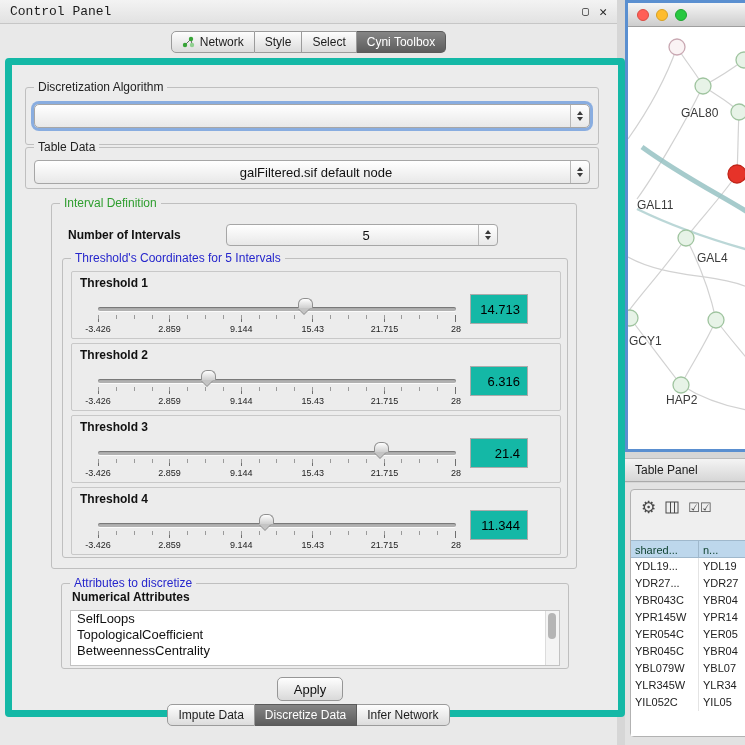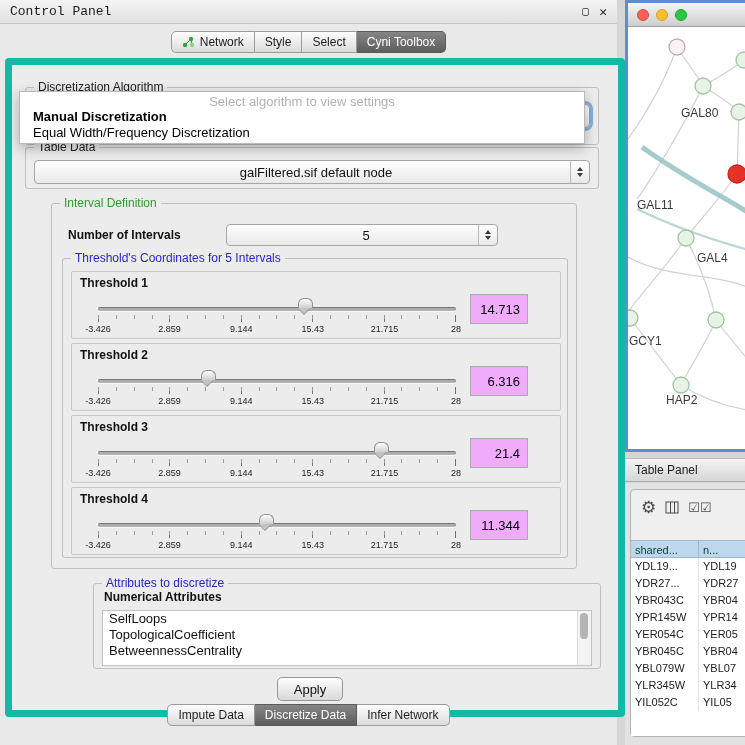--- a/index.html
+++ b/index.html
@@ -75,25 +75,25 @@
   .thumb::after{content:"";position:absolute;left:-1px;top:9px;width:0;height:0;
     border-left:6.5px solid transparent;border-right:6.5px solid transparent;
     border-top:6px solid #c4c4c4;filter:drop-shadow(0 1px 0 #8f8f8f);}
   .ticks{position:absolute;left:0;right:0;top:17px;height:7px;border-right:1px solid #6f6f6f;
     background-image:
       repeating-linear-gradient(90deg,#9a9a9a 0 1px,transparent 1px 5%),
       repeating-linear-gradient(90deg,#6f6f6f 0 1px,transparent 1px 20%);
     background-size:100% 4px,100% 7px;background-repeat:no-repeat;}
   .tick-labels{position:absolute;left:0;right:0;top:26px;height:10px;font-size:9px;color:#222;}
   .tick-labels span{position:absolute;transform:translateX(-50%);white-space:nowrap;}
-  .value-box{position:absolute;left:398px;top:22px;width:58px;height:30px;background:#f0abfc;
+  .value-box{position:absolute;left:398px;top:22px;width:58px;height:30px;background:#14b8a6;
     border:1px solid #ababab;font-size:13px;color:#000;display:flex;align-items:center;
     justify-content:flex-end;padding-right:7px;box-sizing:border-box;}
 
-  .attr-group{left:49px;top:518px;width:508px;height:86px;margin-left:32px;}
+  .attr-group{left:49px;top:518px;width:508px;height:86px;}
   .attr-title{position:absolute;left:10px;top:6px;font-size:12px;font-weight:bold;color:#111;}
   .attr-list{position:absolute;left:8px;top:26px;right:8px;height:54px;background:#fff;
     border:1px solid #c2c2c2;overflow:hidden;}
   .attr-item{font-size:13px;line-height:16px;padding-left:6px;color:#111;white-space:nowrap;}
   .list-scrollbar{position:absolute;right:0;top:0;bottom:0;width:13px;background:#f4f4f4;
     border-left:1px solid #dcdcdc;}
   .list-thumb{position:absolute;left:2px;top:2px;width:8px;height:26px;background:#b5b5b5;border-radius:4px;}
 
   .apply-btn{position:absolute;left:265px;top:612px;width:64px;height:22px;
     border:1px solid #969696;border-radius:5px;background:linear-gradient(#fefefe,#d9d9d9);
@@ -168,25 +168,20 @@
     <div class="group algo-group">
       <span class="group-label">Discretization Algorithm</span>
       <div class="combo algo-combo">
         <div class="stepper">
           <span class="arr-up"></span>
             <span class="arr-dn"></span>
         </div>
       </div>
     </div>
 
-    <div class="popup">
-      <div class="popup-placeholder">Select algorithm to view settings</div>
-      <div class="popup-item bold">Manual Discretization</div>
-      <div class="popup-item">Equal Width/Frequency Discretization</div>
-    </div>
 
     <div class="group table-data-group">
       <span class="group-label">Table Data</span>
       <div class="combo tdg-combo">
         <span>galFiltered.sif default node</span>
         <div class="stepper">
           <span class="arr-up"></span>
             <span class="arr-dn"></span>
         </div>
       </div>

